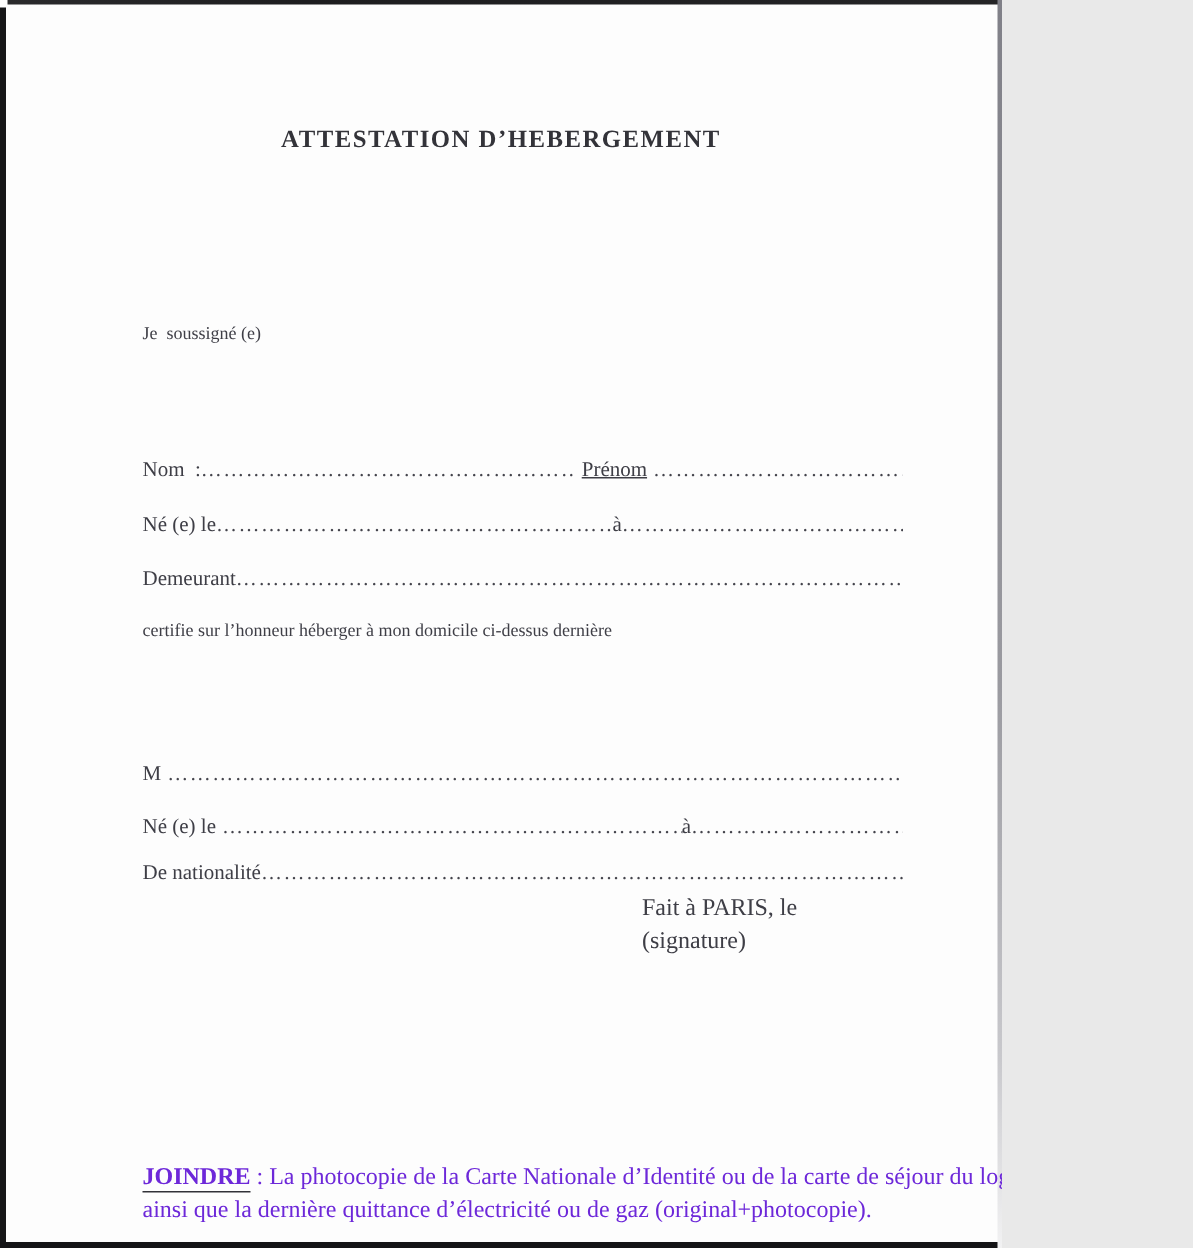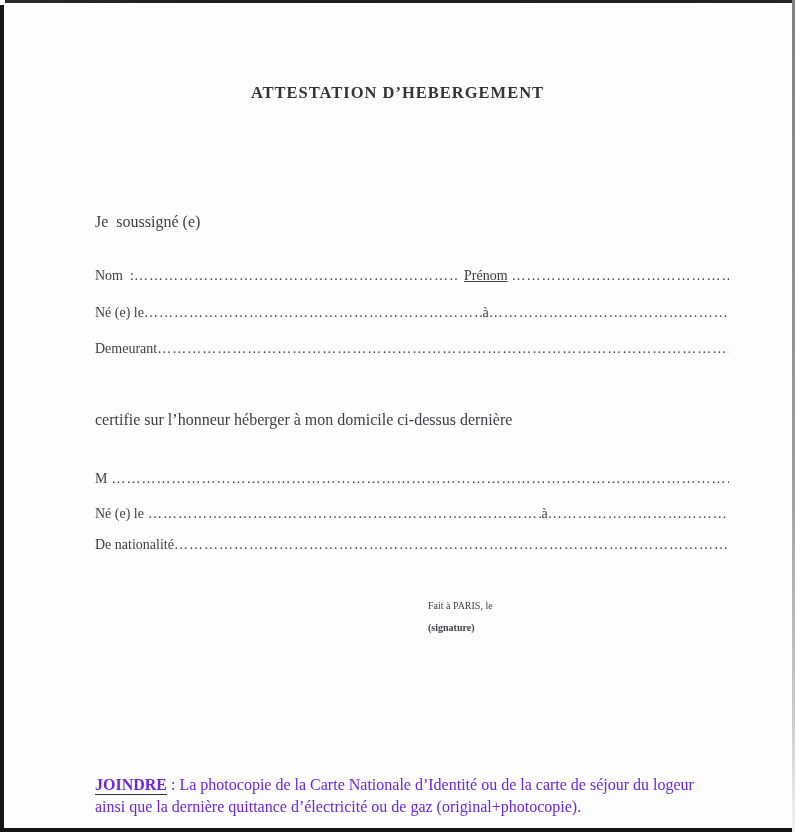--- a/index.html
+++ b/index.html
@@ -1,50 +1,50 @@
 <!DOCTYPE html>
 <html><head>
 <meta charset="utf-8">
 <style>
   html,body{margin:0;padding:0;background:#e9e9e9;}
   .page{
     position:relative;
-    width:795px;height:832px;
+    width:668px;height:832px;
     background:#fdfdfd;
     overflow:hidden;
     font-family:"Liberation Serif","DejaVu Serif",serif;
     color:#3e3e46;
   }
   
   .edge-top{position:absolute;left:5px;right:2px;top:0;height:3px;background:linear-gradient(90deg,#2a2a2c,#1d1d1f 30%,#242426);}
   .edge-left{position:absolute;left:0;top:5px;bottom:0;width:4px;background:#161618;}
   .edge-bottom{position:absolute;left:0;right:0;bottom:0;height:4px;background:#141416;}
   .edge-right{position:absolute;right:0;top:0;width:3px;height:100%;
     background:linear-gradient(to bottom,#808088,#9a9aa0 55%,#c9c9cd 85%,#f2f2f3);}
   .title{
     position:absolute;top:83px;left:0;width:100%;
     text-align:center;font-weight:bold;font-size:16.5px;
     letter-spacing:1px;color:#333339;white-space:pre;
   }
-  .textline{position:absolute;font-size:16px;line-height:20px;}
+  .textline{position:absolute;font-size:12px;line-height:20px;}
   .intro{white-space:pre;}
   .fieldline{
     position:absolute;left:95px;right:66px;
     display:flex;align-items:baseline;
-    font-size:14px;line-height:20px;
+    font-size:14px;line-height:20px;margin-top:38px;
   }
   .lbl{white-space:pre;flex:0 0 auto;}
   .lbl.mid{margin-left:4px;margin-right:4px;text-decoration:underline;}
   .gap{margin-left:4px;}
   .dotfill{
     flex:var(--g,1) 1 0px;min-width:0;
     overflow:hidden;white-space:pre;
     letter-spacing:1px;color:#44444c;
   }
-  .closing{position:absolute;left:428px;font-size:10px;line-height:20px;}
+  .closing{position:absolute;left:428px;font-size:16px;line-height:20px;}
   .footer{
     position:absolute;left:95px;top:758px;width:627px;
     font-size:16px;line-height:21.5px;color:#6d28d9;
   }
   .joindre{font-weight:bold;border-bottom:1.5px solid #323238;padding-bottom:1px;}
 </style>
 </head>
 <body>
 
 <div class="page">
@@ -90,17 +90,17 @@
     <span class="lbl">à</span>
     <span class="dotfill" style="--g:1;">……………………………………………………………………………………………………………………………………………………</span>
   </div>
 
   <div class="fieldline" style="top:535px;">
     <span class="lbl">De nationalité</span>
     <span class="dotfill">……………………………………………………………………………………………………………………………………………………</span>
   </div>
 
   <div class="closing" style="top:596px;">Fait à PARIS, le</div>
-  <div class="closing" style="top:618px;font-weight:bold;">(signature)</div>
+  <div class="closing" style="top:618px;">(signature)</div>
 
   <p class="footer"><span class="joindre">JOINDRE</span><span> : </span><span>La photocopie de la Carte Nationale d’Identité ou de la carte de séjour du logeur ainsi que la dernière quittance d’électricité ou de gaz (original+photocopie).</span></p>
 
 </div>
 
 </body></html>

